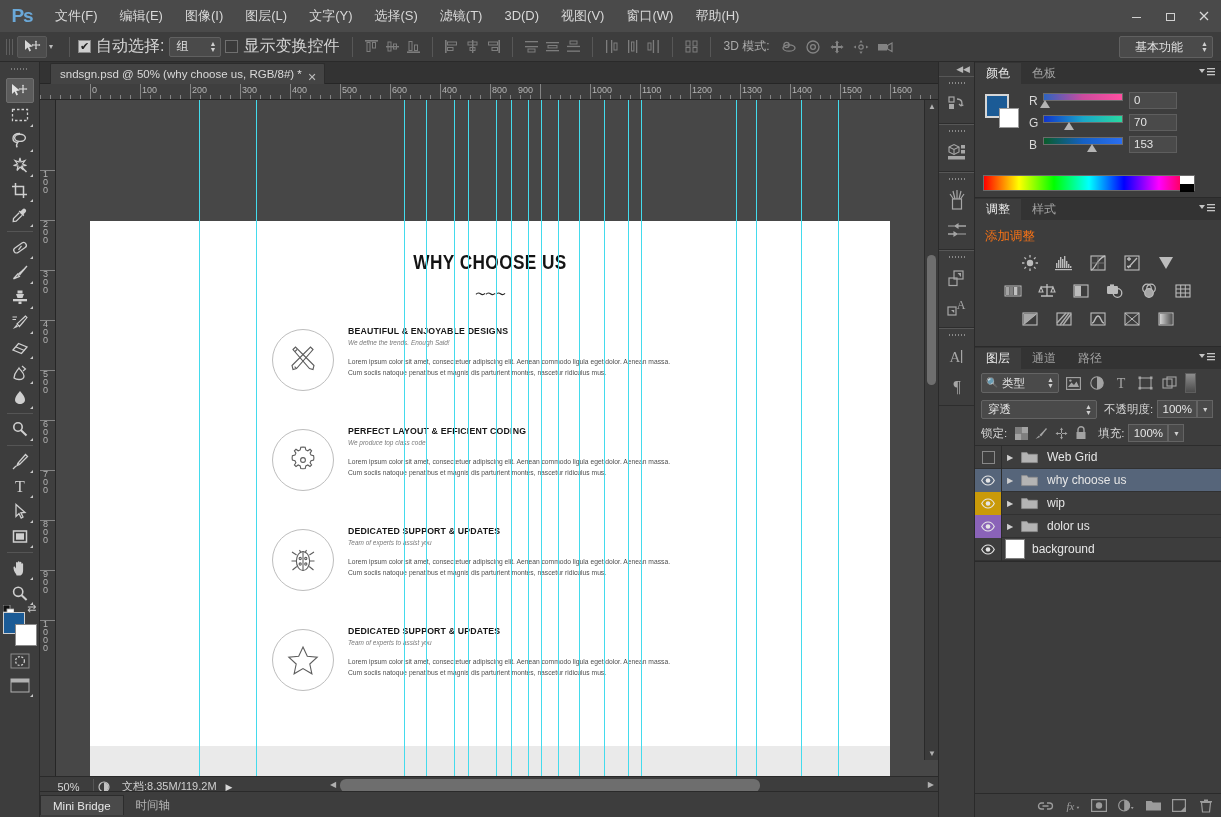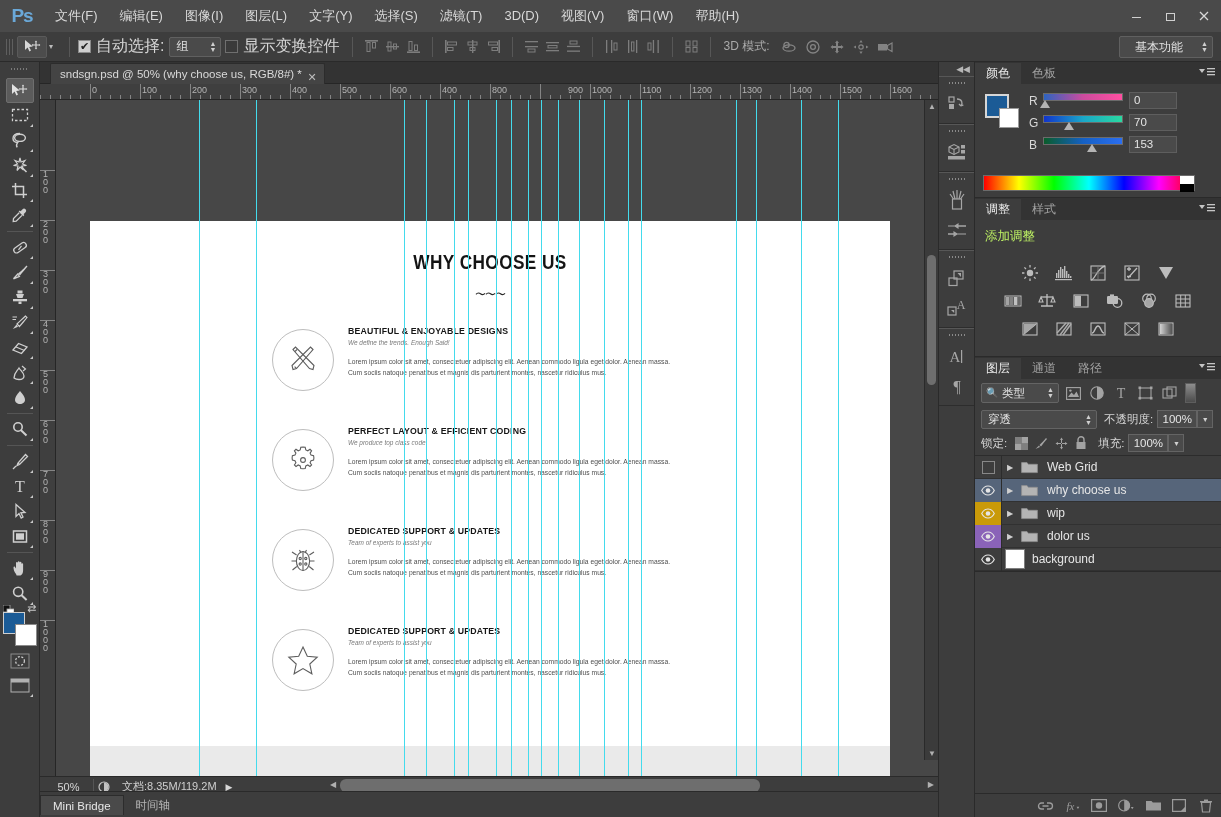--- a/index.html
+++ b/index.html
@@ -228,21 +228,21 @@
   .cp-knob { position:absolute; top:7px; width:0;height:0;
     border-left:5px solid transparent;border-right:5px solid transparent;border-bottom:8px solid #b4b4b4; }
   .cp-val { width:48px; height:17px; background:#4a4a4a; border:1px solid #5e5e5e;
     color:#e4e4e4; font-size:11.5px; line-height:15px; padding-left:4px; }
   .cp-spectrum { position:absolute; left:8px; bottom:6px; width:212px; height:16px; border:1px solid #6b6b6b;
     background:linear-gradient(to right,#ff0000,#ffff00,#00ff00,#00ffff,#0000ff,#ff00ff,#ff0000); }
   .cp-spec-wb { position:absolute; right:0; top:0; width:14px; height:16px; }
 
   
   .adjbody { padding:6px 8px 10px; }
-  .adj-title { color:#bef264; font-size:12.5px; margin:2px 0 17px 2px; }
+  .adj-title { color:#f97316; font-size:12.5px; margin:2px 0 7px 2px; }
   .adj-row { display:flex; justify-content:center; width:100%; margin-bottom:6px; }
   .adj-ic { width:24px; height:22px; margin:0 5px; display:flex; align-items:center; justify-content:center; opacity:.85; }
 
   
   .lay-tools { display:flex; align-items:center; height:28px; padding:0 6px; gap:4px; }
   .filt-sel {
     position:relative; background:#4a4a4a; border:1px solid #646464; border-radius:2px;
     height:20px; width:78px; color:#e2e2e2; font-size:11.5px; display:flex; align-items:center; padding-left:20px;
   }
   .filt-sel .mag { position:absolute; left:4px; top:3px; color:#cfcfcf; font-size:10px; }
@@ -719,21 +719,21 @@
         <div class="rtick" style="left: 410px; height: 4px;"></div>
         <div class="rtick" style="left: 420px; height: 4px;"></div>
         <div class="rtick" style="left: 430px; height: 4px;"></div>
         <div class="rtick" style="left: 440px; height: 4px;"></div>
         <div class="rlabel" style="left: 452px;">800</div>
         <div class="rtick" style="left: 450px; height: 15px;"></div>
         <div class="rtick" style="left: 460px; height: 4px;"></div>
         <div class="rtick" style="left: 470px; height: 4px;"></div>
         <div class="rtick" style="left: 480px; height: 4px;"></div>
         <div class="rtick" style="left: 490px; height: 4px;"></div>
-        <div class="rlabel" style="left: 528px;">900</div>
+        <div class="rlabel" style="left: 478px;">900</div>
         <div class="rtick" style="left: 500px; height: 15px;"></div>
         <div class="rtick" style="left: 510px; height: 4px;"></div>
         <div class="rtick" style="left: 520px; height: 4px;"></div>
         <div class="rtick" style="left: 530px; height: 4px;"></div>
         <div class="rtick" style="left: 540px; height: 4px;"></div>
         <div class="rlabel" style="left: 552px;">1000</div>
         <div class="rtick" style="left: 550px; height: 15px;"></div>
         <div class="rtick" style="left: 560px; height: 4px;"></div>
         <div class="rtick" style="left: 570px; height: 4px;"></div>
         <div class="rtick" style="left: 580px; height: 4px;"></div>

